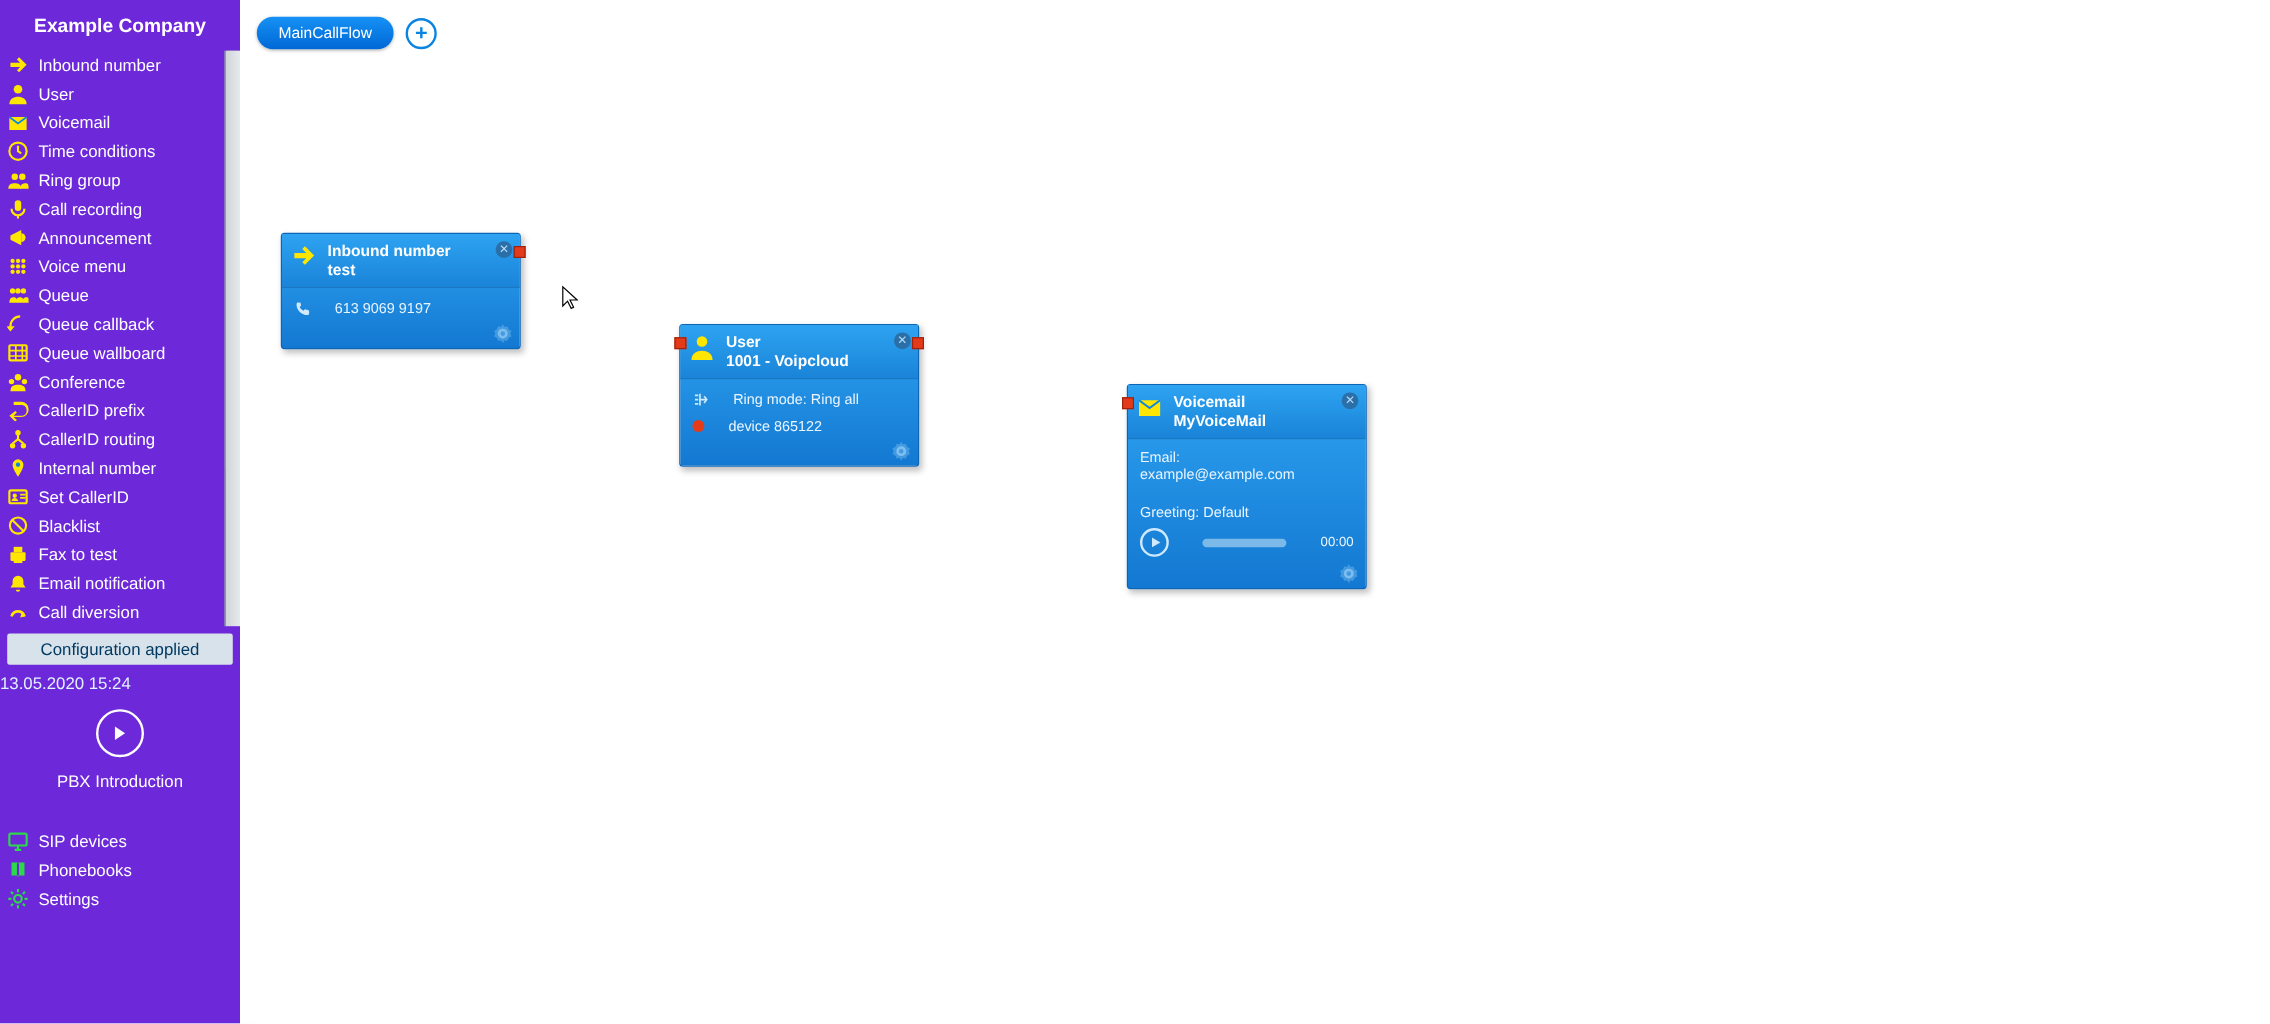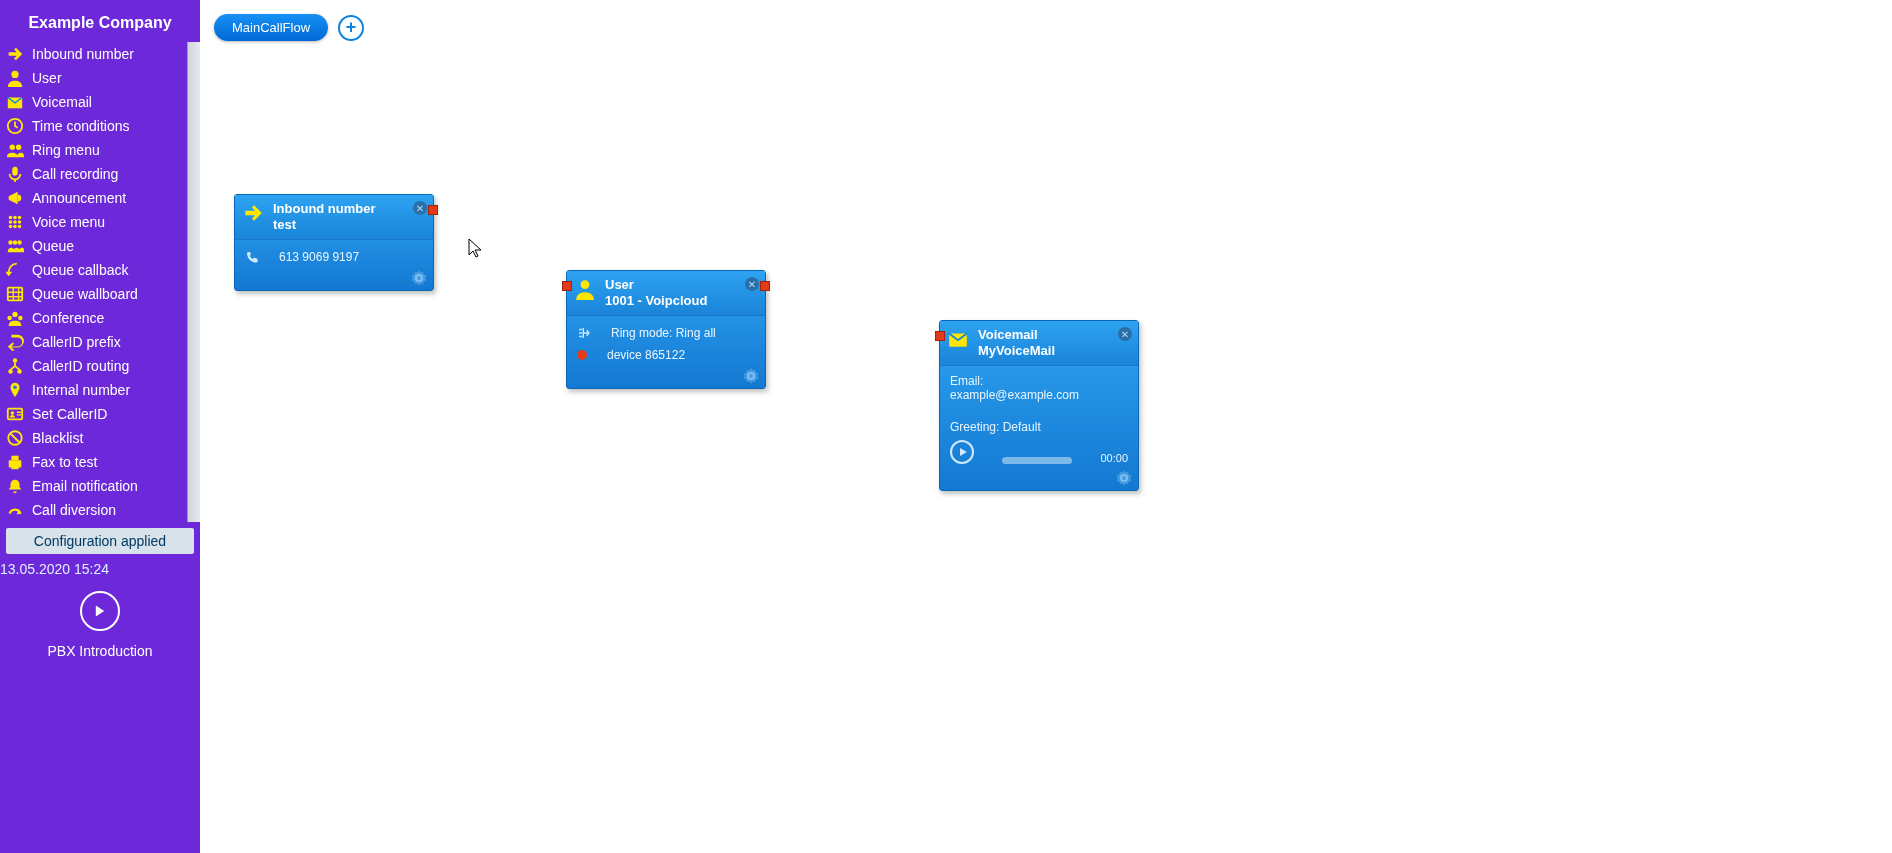--- a/index.html
+++ b/index.html
@@ -232,21 +232,21 @@
               </svg>
             </span>
             <span>Time conditions</span>
           </li>
           <li>
             <span class="ico">
               <svg viewBox="0 0 20 20">
                 <use href="#i-people"></use>
               </svg>
             </span>
-            <span>Ring menu</span>
+            <span>Ring group</span>
           </li>
           <li>
             <span class="ico">
               <svg viewBox="0 0 20 20">
                 <use href="#i-mic"></use>
               </svg>
             </span>
             <span>Call recording</span>
           </li>
           <li>
@@ -367,20 +367,46 @@
 
     <div class="config-applied">Configuration applied</div>
     <div class="config-date">13.05.2020 15:24</div>
     <div class="apply-btn">
       <svg viewBox="0 0 20 20">
           <use href="#i-play"></use>
         </svg>
     </div>
     <div class="intro">PBX Introduction</div>
 
+    <ul class="bottom-nav" id="bottom-nav">
+        <li>
+          <span class="ico">
+            <svg viewBox="0 0 20 20">
+              <use href="#i-monitor"></use>
+            </svg>
+          </span>
+          <span>SIP devices</span>
+        </li>
+        <li>
+          <span class="ico">
+            <svg viewBox="0 0 20 20">
+              <use href="#i-book"></use>
+            </svg>
+          </span>
+          <span>Phonebooks</span>
+        </li>
+        <li>
+          <span class="ico">
+            <svg viewBox="0 0 20 20">
+              <use href="#i-cog"></use>
+            </svg>
+          </span>
+          <span>Settings</span>
+        </li>
+      </ul>
   </aside>
 
   <div class="canvas-wrap">
     <div class="tabbar">
       <div class="tab">MainCallFlow</div>
       <div class="addflow">+</div>
     </div>
 
     <div class="canvas">
       <svg class="edges">
@@ -462,21 +488,21 @@
           <div class="titles">
             <span>Voicemail</span>
             <span>MyVoiceMail</span>
           </div>
           <span class="close">✕</span>
         </div>
         <div class="body">
           <div>Email:</div>
           <div>example@example.com</div>
           <div style="margin-top:18px">Greeting: Default</div>
-          <div class="row" style="margin-top:6px;align-items:flex-end">
+          <div class="row" style="margin-top:6px;align-items:center">
             <span class="vm-play"></span>
             <span class="vm-track"></span>
             <span class="vm-time">00:00</span>
           </div>
           <span class="gear"><svg viewBox="0 0 20 20">
                 <use href="#i-gear"></use>
               </svg></span>
         </div>
         <span class="port in" style="top:10px"></span>
       </div>

